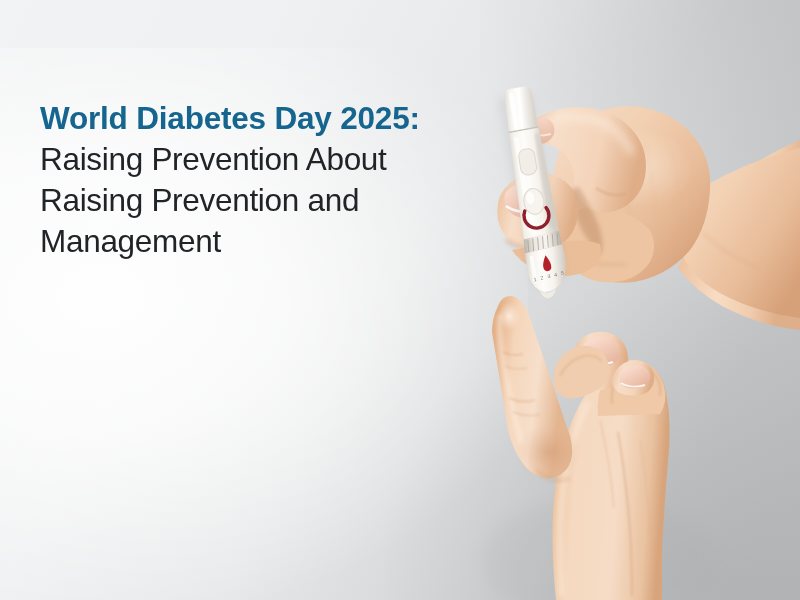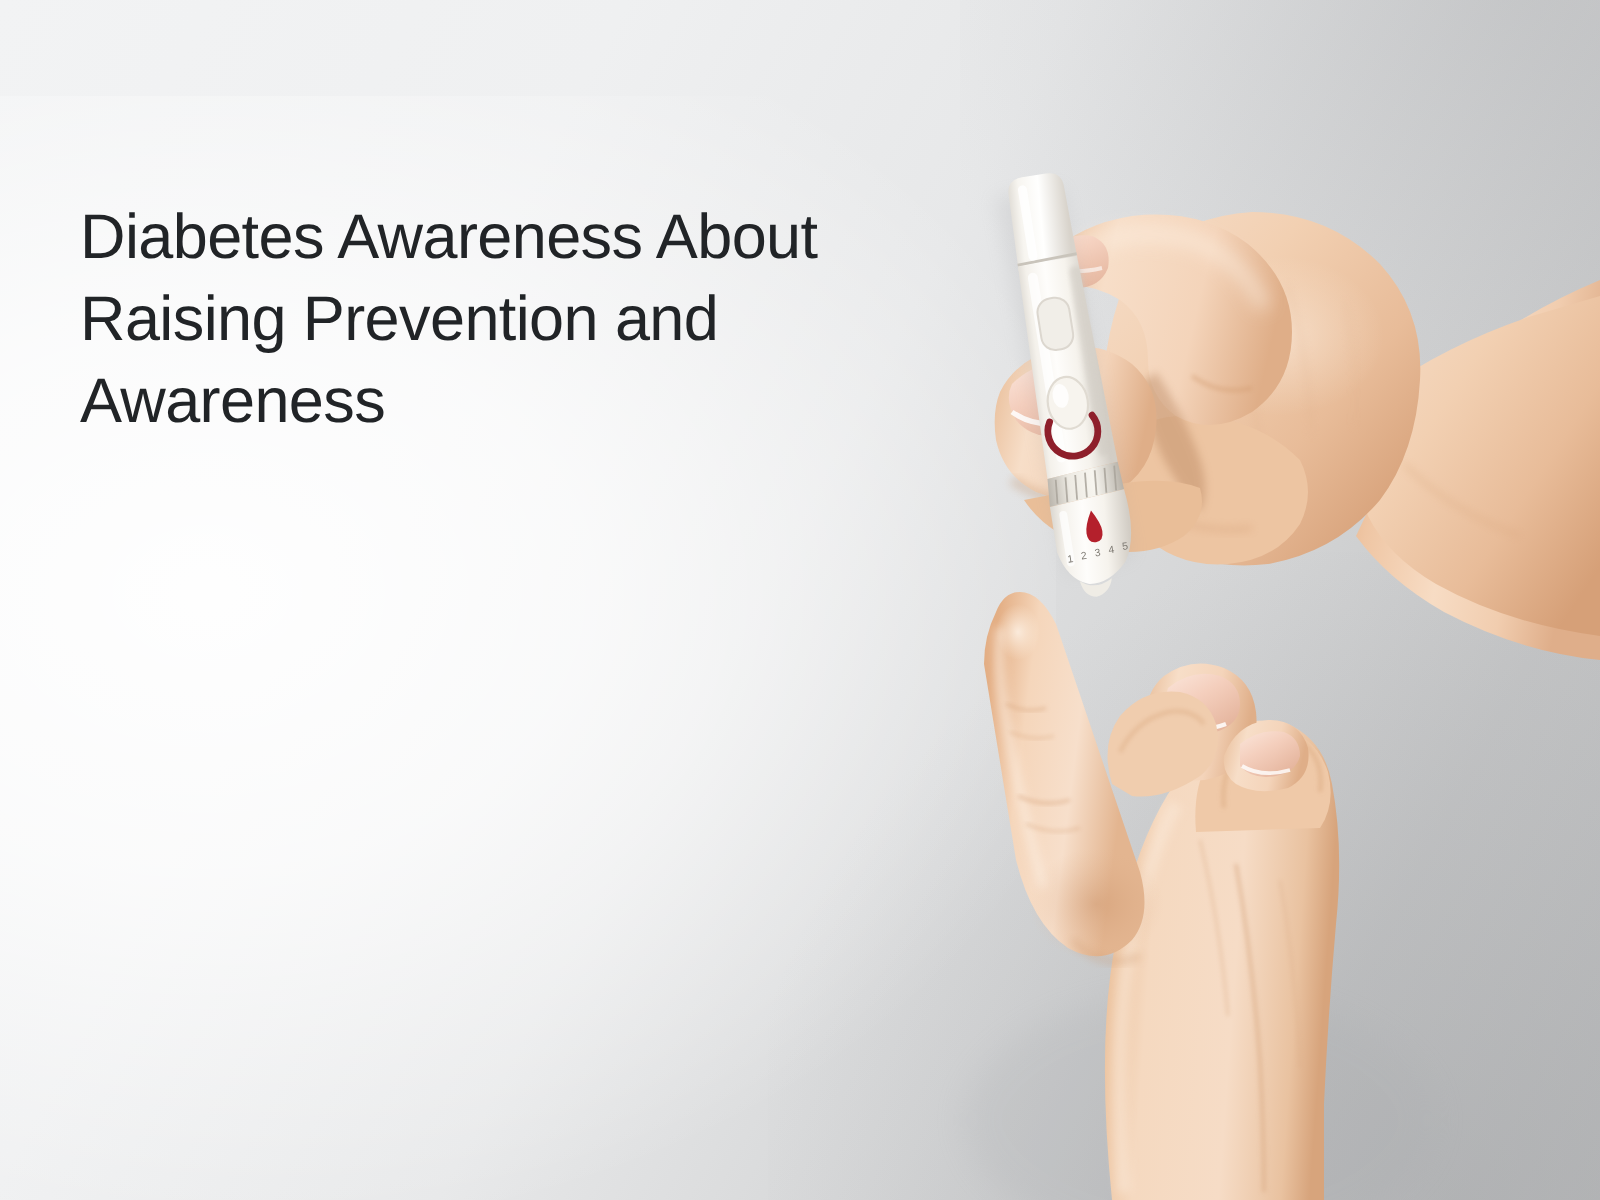--- a/index.html
+++ b/index.html
@@ -409,18 +409,19 @@
           <text x="542" y="280.6">4</text>
           <text x="549" y="280">5</text>
         </g>
 
         <path d="M524 292 Q531 298 540 293 Q538 300 531 301 Q525 300 524 292 Z" fill="#EFECE5"></path>
       </g>
     </svg>
   </div>
 
   <h1 class="headline">
-    <span class="hl-line">Diabetes Awareness About</span>
+    <span class="hl-line hl-accent">World Diabetes Day 2025:</span>
+    <span class="hl-line">Raising Prevention About</span>
     <span class="hl-line">Raising Prevention and</span>
-    <span class="hl-line">Awareness</span>
+    <span class="hl-line">Management</span>
   </h1>
 
 </div>
 
 </body></html>

